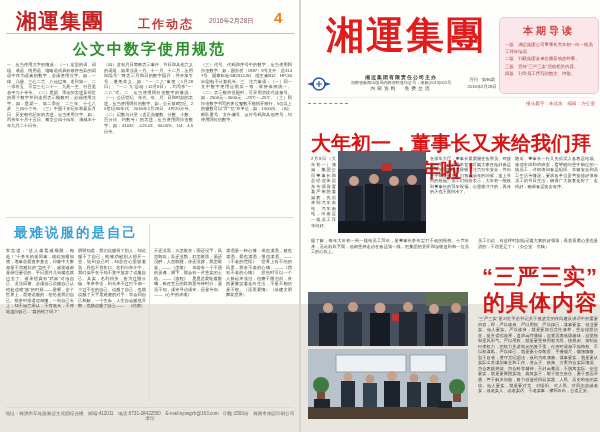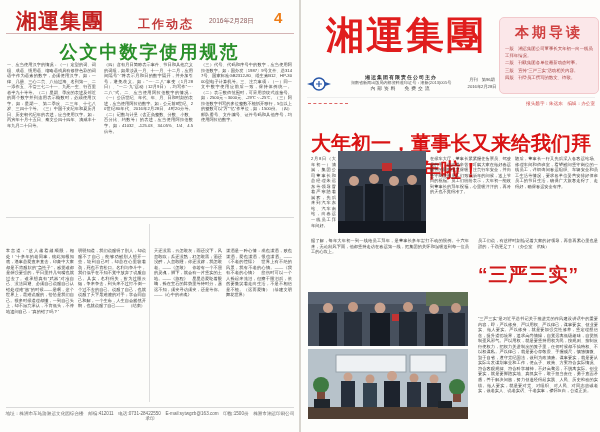--- a/index.html
+++ b/index.html
@@ -1,40 +1,40 @@
 <!DOCTYPE html>
 <html><head>
 <meta charset="utf-8">
 <style>
   html,body{margin:0;padding:0;}
   body{width:600px;height:432px;background:#e9e6df;font-family:"Liberation Sans",sans-serif;position:relative;overflow:hidden;}
-  .page{position:absolute;top:0;height:432px;background:#fdfdfb;}
+  .page{position:absolute;top:0;height:304px;background:#fdfdfb;}
   .abs{position:absolute;}
   .tiny{font-size:4.2px;line-height:1.32;color:#3b3b3b;text-align:justify;word-break:break-all;overflow:hidden;}
   .tiny-red{font-size:4.4px;line-height:1.5;color:#a33a3a;text-align:left;word-break:break-all;overflow:hidden;}
   .serif{font-family:"DejaVu Serif","Liberation Serif",serif;}
   .masthead-left{font-size:21px;font-weight:bold;color:#c32222;letter-spacing:1px;}
   .section-title{font-size:12px;color:#c23b3b;letter-spacing:2px;font-weight:bold;}
   .hdr-date{font-size:6.5px;color:#8d5a5a;}
   .pageno{font-size:15px;font-weight:bold;color:#ee7d17;}
-  .green-head{font-size:18px;font-weight:bold;color:#2a8f2a;letter-spacing:2px;text-align:center;}
+  .green-head{font-size:15px;font-weight:bold;color:#2a8f2a;letter-spacing:2px;text-align:center;}
   .blue-head{font-size:13.5px;font-weight:bold;color:#38a0d8;letter-spacing:2px;text-align:center;}
   .rule{background:#d9d9d9;}
   .masthead-right{font-size:38px;font-weight:bold;color:#e01d1d;text-align:center;letter-spacing:2px;}
   .pinyin{font-size:10px;color:#bcbcbc;letter-spacing:7px;text-align:center;}
   .pub1{font-size:5px;font-weight:bold;color:#333;letter-spacing:1px;text-align:center;}
   .pub2{font-size:4.1px;color:#555;text-align:center;}
   .pub3{font-size:4.8px;color:#444;letter-spacing:2px;text-align:center;}
   .issue{font-size:4.2px;color:#444;line-height:1.6;text-align:center;}
   .digest-box{background:#fbe7e9;border:1px solid #f2c9cc;border-radius:5px;}
-  .digest-title{font-size:14px;font-weight:bold;color:#d04040;letter-spacing:3px;text-align:center;}
+  .digest-title{font-size:10px;font-weight:bold;color:#d04040;letter-spacing:3px;text-align:center;}
   .credit{font-size:4.6px;color:#c44;text-align:right;}
   .kicker{font-size:14px;font-weight:bold;color:#d81e1e;letter-spacing:3px;text-align:center;}
   .big-head{font-size:20px;font-weight:bold;color:#d91414;text-align:center;letter-spacing:0px;}
-  .red-head2{font-size:19px;font-weight:bold;color:#d01a1a;text-align:left;letter-spacing:1px;}
+  .red-head2{font-size:22px;font-weight:bold;color:#d01a1a;text-align:right;letter-spacing:1px;}
   .footer-line{font-size:4.6px;color:#666;text-align:center;}
   svg{display:block;}
 </style>
 </head>
 <body>
 
 <div class="page" style="left:0;width:299px;">
   <div class="abs masthead-left serif" style="left:16px;top:7px;">湘運集團</div>
   <div class="abs section-title" style="left:138px;top:16px;">工作动态</div>
   <div class="abs hdr-date" style="left:209px;top:17px;">2016年2月28日</div>
@@ -42,20 +42,21 @@
   <div class="abs" style="left:6px;top:33px;width:288px;height:1px;background:#d4b4b4;"></div>
 
   <div class="abs green-head" style="left:0;top:40px;width:299px;">公文中数字使用规范</div>
 
   <div class="abs tiny" style="left:7px;top:62px;width:89px;height:150px;">一、应当使用汉字的情况：（一）定型的词、词组、成语、惯用语、缩略语或具有修辞色彩的词语中作为语素的数字，必须使用汉字。如：一律、几册、三心二意、八仙过海、名列第一、二一添作五、不管三七二十一、九死一生、行百里者半九十等等。（二）星期、季度的表述及邻近的两个数字并列连用表示概数时，必须使用汉字。如：星期一、第二季度、二三年、十七八岁、三四十个等。（三）中国干支纪年和夏历月日、历史朝代纪年的表述，应当使用汉字。如：丙寅年十月十五日、秦文公四十四年、清咸丰十年九月二十日等。</div>
   <div class="abs tiny" style="left:104px;top:62px;width:89px;height:150px;">（四）含有月日简称表示事件、节日和其他意义的词组，如果涉及一月、十一月、十二月，应用间隔号“·”将表示月和日的数字隔开，并外加引号，避免歧义。如：“一·二八”事变（1月28日）、“一二·九”运动（12月9日），均写作“一·二八”式。二、应当使用阿拉伯数字的情况：（一）公历世纪、年代、年、月、日和时刻的表述，应当使用阿拉伯数字。如：公元前8世纪、20世纪80年代、2016年2月28日、4时20分等。（二）记数与计量（含正负整数、分数、小数、百分比、约数等）的表述，应当使用阿拉伯数字。如：41032、-125.03、34.05%、1/4、4.5倍等。</div>
   <div class="abs tiny" style="left:201px;top:62px;width:91px;height:150px;">（三）代号、代码和序号中的数字，应当使用阿拉伯数字。如：国办发〔1987〕9号文件、总3147号、国家标准GB2312-80、维生素B12、HP-3000型电子计算机等。三、注意事项：（一）同一文中数字使用应前后一致，保持体例统一。（二）表示数值范围时，可采用浪纹式连接号。如：2500元～3000元、-29℃～-25℃。（三）阿拉伯数字书写的多位整数不能拆开移行，5位以上的整数可以“万”“亿”作单位，如：1500份。（四）部队番号、文件编号、证件号码和其他序号，均使用阿拉伯数字。</div>
 
   <div class="abs rule" style="left:6px;top:217px;width:288px;height:1px;"></div>
 
+  <div class="abs blue-head" style="left:6px;top:224px;width:140px;">最难说服的是自己</div>
   <div class="abs tiny" style="left:6px;top:248px;width:68px;height:154px;">常言道：“这人越看越顺眼，相处！”十多年的老同事，彼此知根知底，遇事总爱直来直去，印象中大家都是不肯服软的“急性子”，感觉谁都是倔强要强的，平日里拌几句嘴也就过去了。谁承想真有“武器”对准自己、没法回避、必须自己说服自己认错处理难“题”的时候——是啊，这个世界上，最难说服的，恰恰是我们自己。很多时候道理都懂，一到自己头上，却不愿意承认，不肯低头，不停地追问自己：“真的错了吗？”</div>
   <div class="abs tiny" style="left:78px;top:248px;width:68px;height:154px;">明明知道，我们说服得了别人，却说服不了自己；能够劝慰别人想开一些，轮到自己时，却总在心里较着劲，死也不肯松口。名利与争斗中，我们似乎在不知不觉中放弃了说服自己。其实，名利得失，皆为过眼云烟，争来争去，到头来不过打不倒一个过不去的自己。说服了自己，也就说服了天下最难缠的对手；学会同自己和解，一个生命，人生自会豁然开朗，也就说服了自己——　（结束）</div>
 
   <div class="abs" style="left:149px;top:224px;width:1px;height:178px;background:#ddd;"></div>
 
   <div class="abs tiny" style="left:154px;top:248px;width:68px;height:154px;">天还没黑，云怎敢灰；雨还没下，风怎敢吹；瓜还没熟，籽怎敢黑；酒还没醉，人怎敢睡；你还没嫁，我怎敢老。——《怎敢》　你若有一个不屈的灵魂，脚下，就会有一片坚实的土地。——《旅程》　星星总爱眨着眼睛，躲在宝石的阵势里等待时分，遥远不知，须臾寻访须臾，还是等你。——《心中的玫瑰》</div>
   <div class="abs tiny" style="left:226px;top:248px;width:66px;height:154px;">潇洒是一种心情：成也潇洒，败也潇洒，爱也潇洒，恨也潇洒。——《不老的憧憬》　世界上有不绝的风景，我有不老的心情。——《我有不老的心情》　悲伤时可以一个人躲起来流泪，但擦干眼泪后，依然要微笑着走向生活，不是不相信是不能。（远而爱情）（慕建文明舞花世界）</div>
 
   <div class="abs rule" style="left:6px;top:407px;width:288px;height:1px;"></div>
   <div class="abs footer-line" style="left:4px;top:411px;width:292px;">地址：株洲市车站路湘运文化园综合楼　邮编:412011　电话:0731-28422550　E-mail:sytwgzb@163.com　印数:1500份　株洲市湘运印刷公司承印</div>
@@ -118,20 +119,21 @@
       <rect y="70" width="88" height="12" fill="#141820"></rect>
     </svg>
   </div>
 
   <div class="abs tiny" style="left:129px;top:156px;width:81px;height:78px;">在候车大厅，董事长紧紧握住售票员、驾驶员的手，连声道辛苦，叮嘱大家在做好春运服务的同时注意保暖、注意行车安全，并向坚守岗位的员工们致以新年的问候，送上节日的祝福。员工们纷纷表示，大年初一能收到董事长的拜年祝福，心里暖洋洋的，再冷的天也不觉得冷了。</div>
   <div class="abs tiny" style="left:214px;top:156px;width:83px;height:78px;">随后，董事长一行又先后深入各客运站场、修理车间和值班室，看望慰问坚守岗位的一线员工，详细询问春运组织、车辆安全和员工生活等情况，要求各单位妥善安排好值班员工的节日生活，确保广大旅客走得了、走得好，确保春运安全有序。</div>
   <div class="abs tiny" style="left:10px;top:238px;width:158px;height:50px;">据了解，每年大年初一到一线给员工拜年，是董事长多年雷打不动的惯例。十六年来，无论刮风下雨，他都坚持走访在春运第一线，把集团的关怀和温暖送到每一位员工的心坎上。</div>
   <div class="abs tiny" style="left:177px;top:238px;width:120px;height:20px;">员工们说，有这样时刻惦记着大家的好领导，再苦再累心里也是甜的，干劲更足了！（办公室　供稿）</div>
 
   <div class="abs red-head2" style="left:177px;top:262px;width:120px;">“三严三实”</div>
+  <div class="abs red-head2" style="left:177px;top:288px;width:120px;">的具体内容</div>
   <div class="abs tiny" style="left:177px;top:316px;width:120px;height:106px;">“三严三实”是习近平总书记关于推进党的作风建设讲话中的重要内容，即：严以修身、严以用权、严以律己，谋事要实、创业要实、做人要实。严以修身，就是要加强党性修养，坚定理想信念，提升道德境界，追求高尚情操，自觉远离低级趣味，自觉抵制歪风邪气。严以用权，就是要坚持用权为民，按规则、按制度行使权力，把权力关进制度的笼子里，任何时候都不搞特权、不以权谋私。严以律己，就是要心存敬畏、手握戒尺，慎独慎微、勤于自省，遵守党纪国法，做到为政清廉。谋事要实，就是要从实际出发谋划事业和工作，使点子、政策、方案符合实际情况、符合客观规律、符合科学精神，不好高骛远，不脱离实际。创业要实，就是要脚踏实地、真抓实干，敢于担当责任，勇于直面矛盾，善于解决问题，努力创造经得起实践、人民、历史检验的实绩。做人要实，就是要对党、对组织、对人民、对同志忠诚老实，做老实人、说老实话、干老实事，襟怀坦白，公道正派。</div>
 
   <div class="abs" style="left:7px;top:292px;">
     <svg width="160" height="54" viewBox="0 0 160 54">
       <rect width="160" height="54" fill="#47505d"></rect>
       <rect width="160" height="12" fill="#5c6675"></rect>
       <rect x="118" width="42" height="14" fill="#5f7054"></rect>
       <circle cx="20" cy="16" r="5" fill="#c9a28e"></circle>
         <rect x="11" y="21" width="18" height="33" fill="#1e242e"></rect>
       <circle cx="45" cy="15" r="5" fill="#c39a85"></circle>

